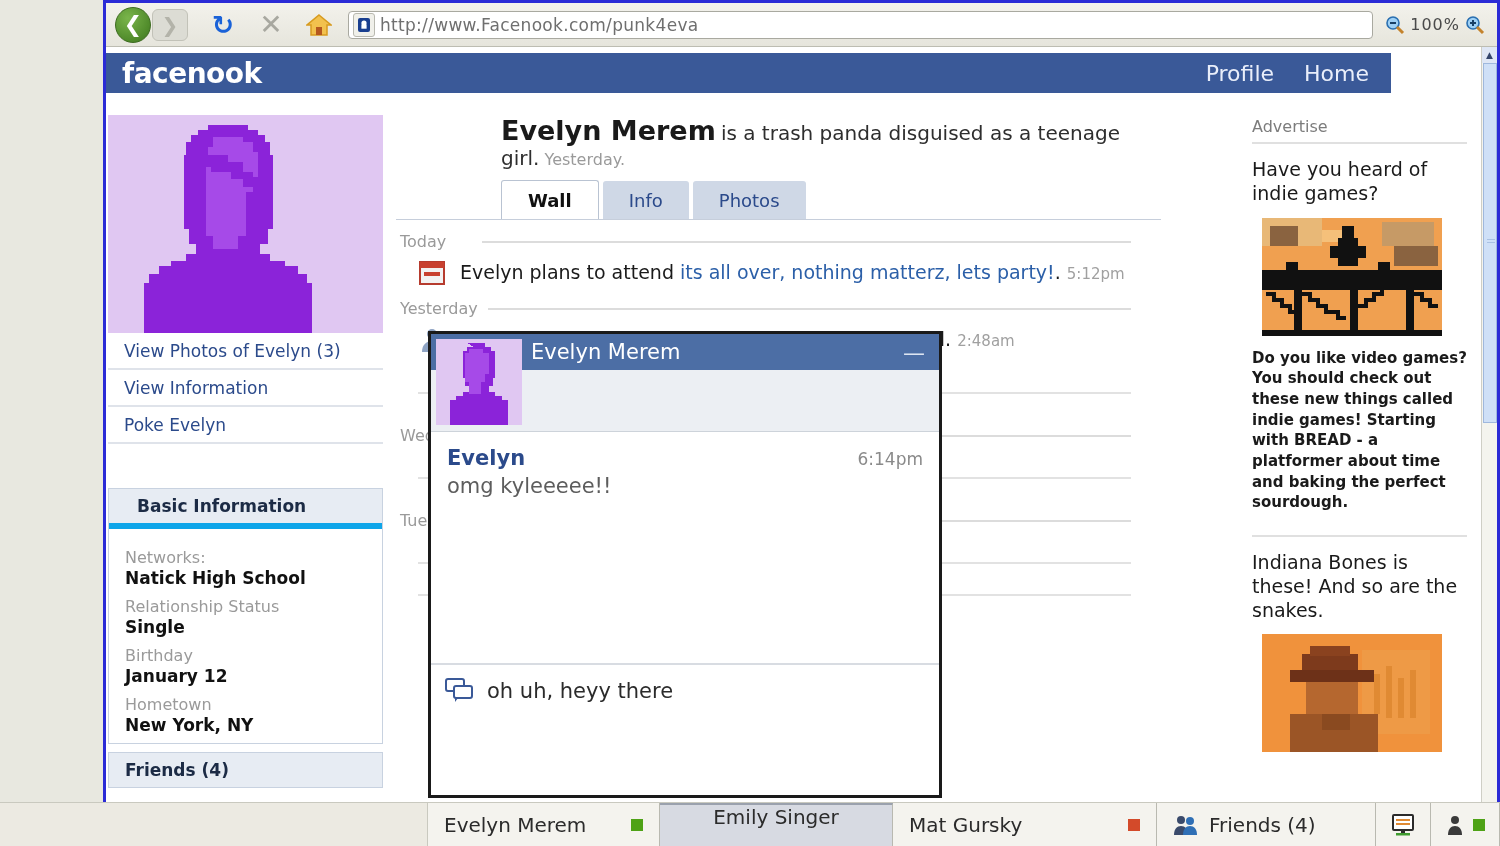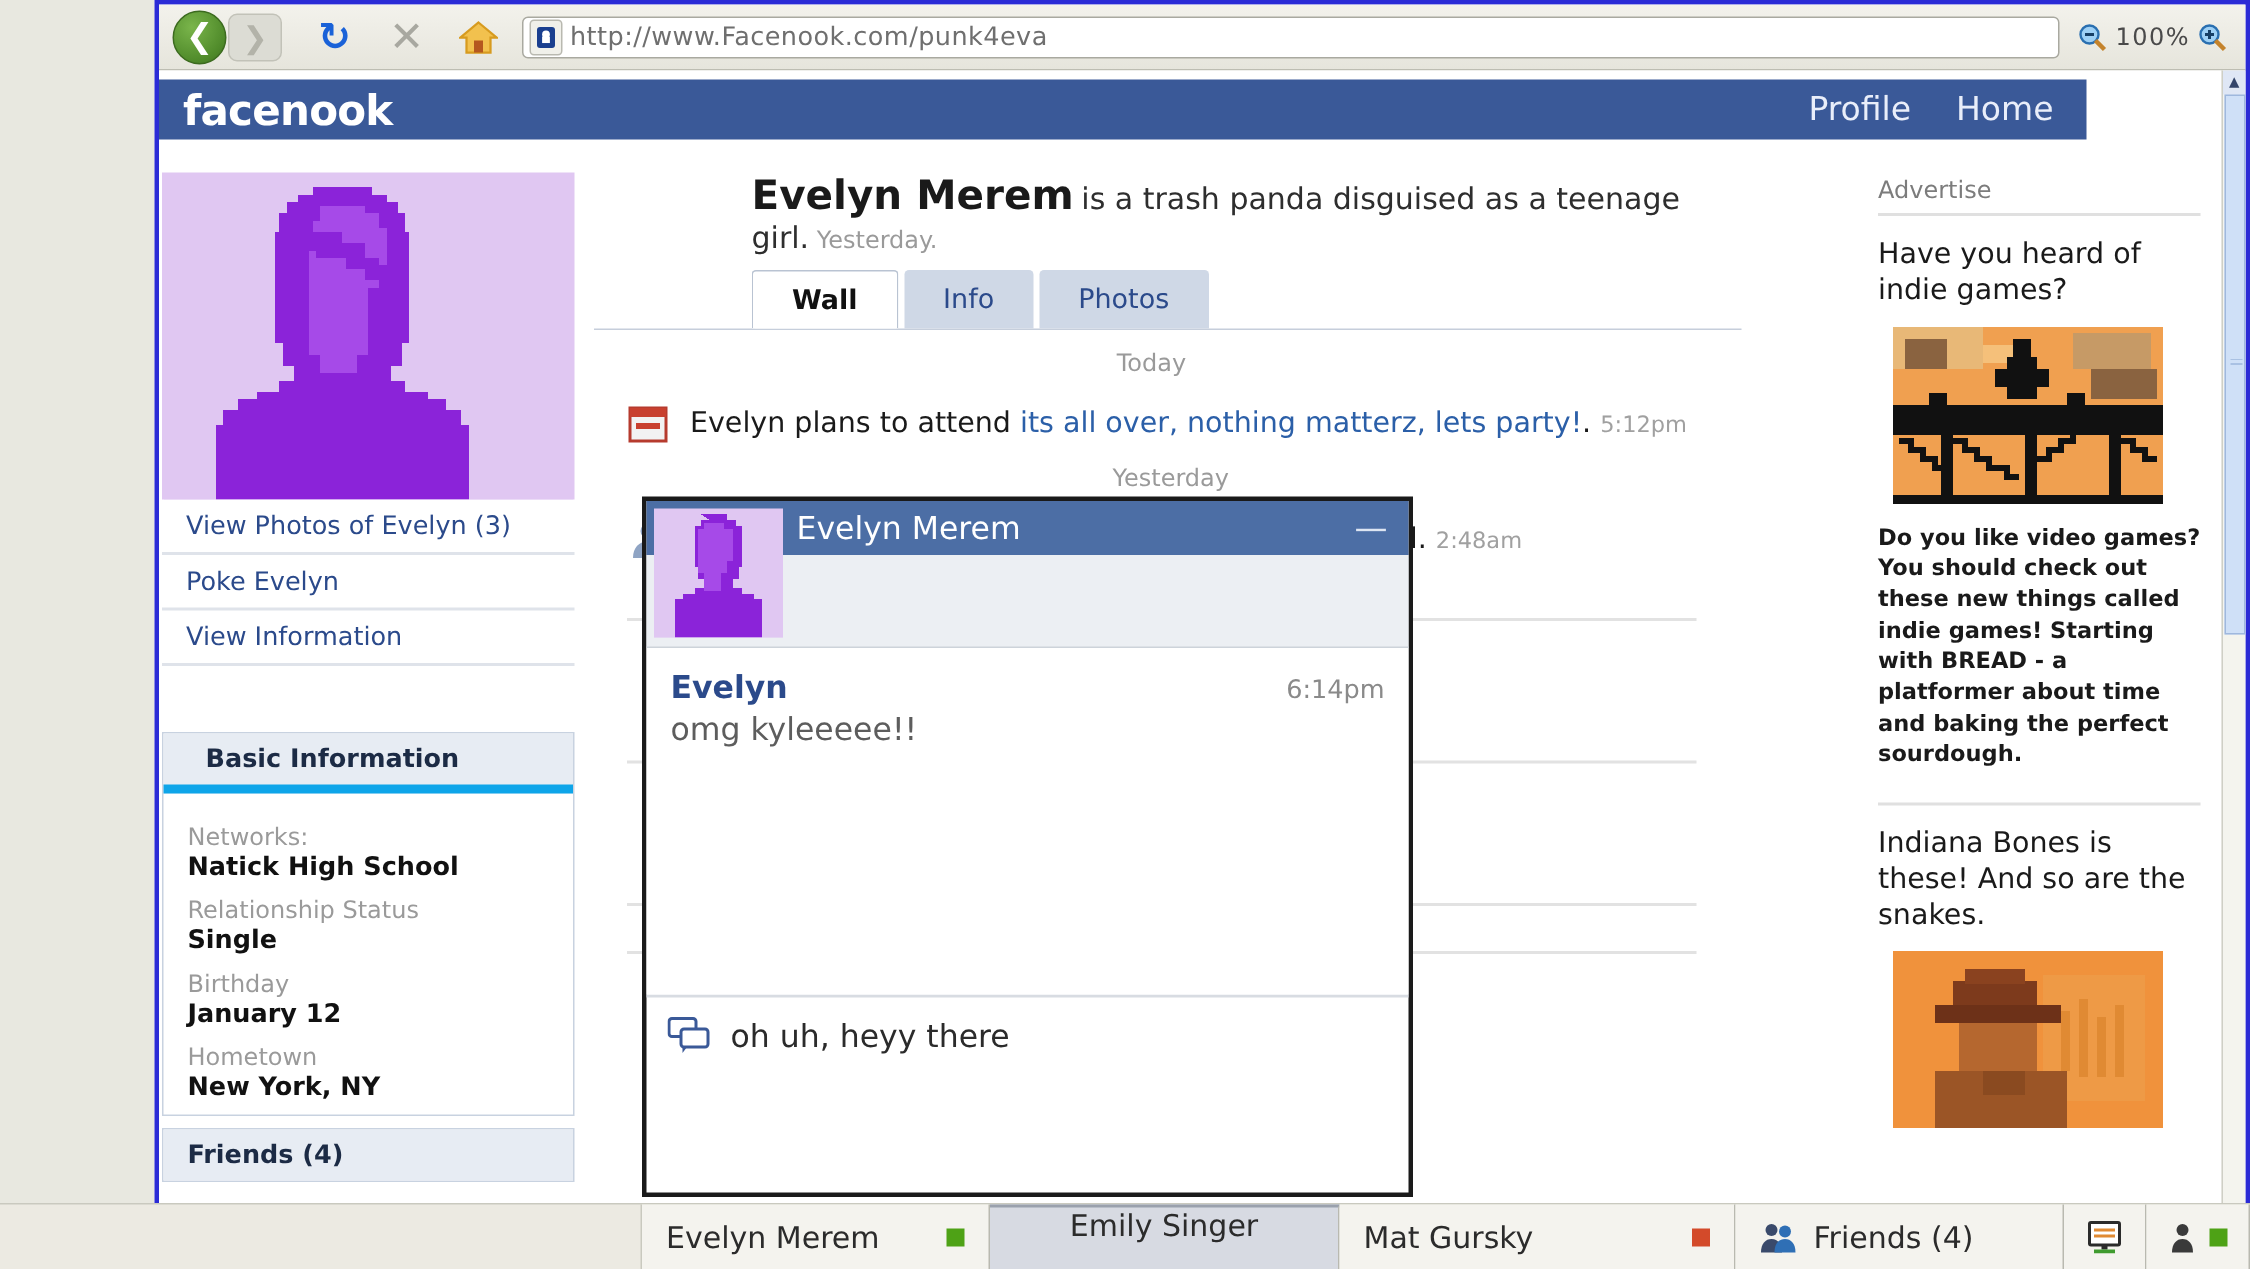--- a/index.html
+++ b/index.html
@@ -113,30 +113,30 @@
   .friends-hd {
     background: #e7ecf3; padding: 7px 16px; font-size: 17px; font-weight: bold; color: #1c2b45;
   }
 
   
   .centercol { position: absolute; left: 290px; top: 2px; right: 320px; }
   .profile-head { padding: 8px 0 0 105px; }
   .pname { font-size: 27px; color: #1a1a1a; font-weight: bold; }
   .pstatus { font-size: 20px; color: #2e2e2e; }
   .ptime { font-size: 16px; color: #9a9a9a; }
-  .tabs { display: flex; margin-top: 10px; padding-left: 105px; gap: 4px; }
+  .tabs { display: flex; margin-top: 10px; padding-left: 105px; gap: 4px; align-items: flex-end; }
   .tab {
     padding: 9px 26px 8px; font-size: 18px; color: #2b4a8b;
     background: #cfd8e6; border-radius: 3px 3px 0 0; cursor: pointer;
   }
   .tab.active { background: #fff; color: #111; font-weight: bold; border: 1px solid #b9c3d2; border-bottom: none; }
   .tabs-rule { height: 1px; background: #c6cedb; }
 
   .wall { position: relative; padding: 8px 0 0 0; }
-  .day-row { display: flex; align-items: center; gap: 10px; padding: 4px 0 2px 4px; flex-direction: column; }
+  .day-row { display: flex; align-items: center; gap: 10px; padding: 4px 0 2px 4px; }
   .day-lbl { font-size: 16px; color: #9a9a9a; min-width: 72px; }
   .day-rule { flex: 1; height: 2px; background: #dcdcdc; margin-right: 30px; }
   .post { display: flex; align-items: flex-start; gap: 14px; padding: 6px 0 8px 22px; }
   .post-ico { width: 28px; height: 28px; flex: none; position: relative; }
   .post-txt { font-size: 19px; color: #1a1a1a; line-height: 1.25; padding-top: 2px; }
   .post-txt a { color: #2b5fa8; text-decoration: none; }
   .post-time { font-size: 15px; color: #a0a0a0; text-align: right; }
   .blank-rule { height: 2px; background: #e2e2e2; margin: 30px 30px 0 22px; }
 
   
@@ -284,22 +284,22 @@
         <div class="leftcol">
           <div class="avatar-big">
             <svg width="275" height="218" viewBox="0 0 110 88" shape-rendering="crispEdges">
               <rect width="110" height="88" fill="#e0c7f2"></rect>
               <path d="M40 4 h16 v2 h4 v2 h3 v3 h2 v5 h1 v30 h-2 v6 h-3 v4 h4 v3 h6 v2 h5 v3 h4 v4 h2 v20 h-68 v-20 h2 v-4 h4 v-3 h5 v-2 h6 v-3 h4 v-4 h-3 v-6 h-2 v-30 h1 v-5 h2 v-3 h3 v-2 h4 z" fill="#8b23d9"></path>
               <path d="M42 9 h12 v2 h4 v4 h2 v10 h-2 v6 h-3 v18 h-3 v5 h-10 v-5 h-3 v-30 h1 v-6 h2 v-4 z" fill="#a64ae8"></path>
               <path d="M38 16 h10 v3 h6 v4 h4 v6 h-4 v-3 h-5 v-3 h-8 v-2 h-3 z" fill="#8b23d9"></path>
             </svg>
           </div>
           <a class="side-link" href="#">View Photos of Evelyn (3)</a>
+          <a class="side-link" href="#">View Information</a>
           <a class="side-link" href="#">Poke Evelyn</a>
-          <a class="side-link" href="#">View Information</a>
 
           <div class="basic-box">
             <div class="basic-hd">Basic Information</div>
             <div class="basic-body">
               <div class="bi-label">Networks:</div>
               <div class="bi-value">Natick High School</div>
               <div class="bi-label">Relationship Status</div>
               <div class="bi-value">Single</div>
               <div class="bi-label">Birthday</div>
               <div class="bi-value">January 12</div>

